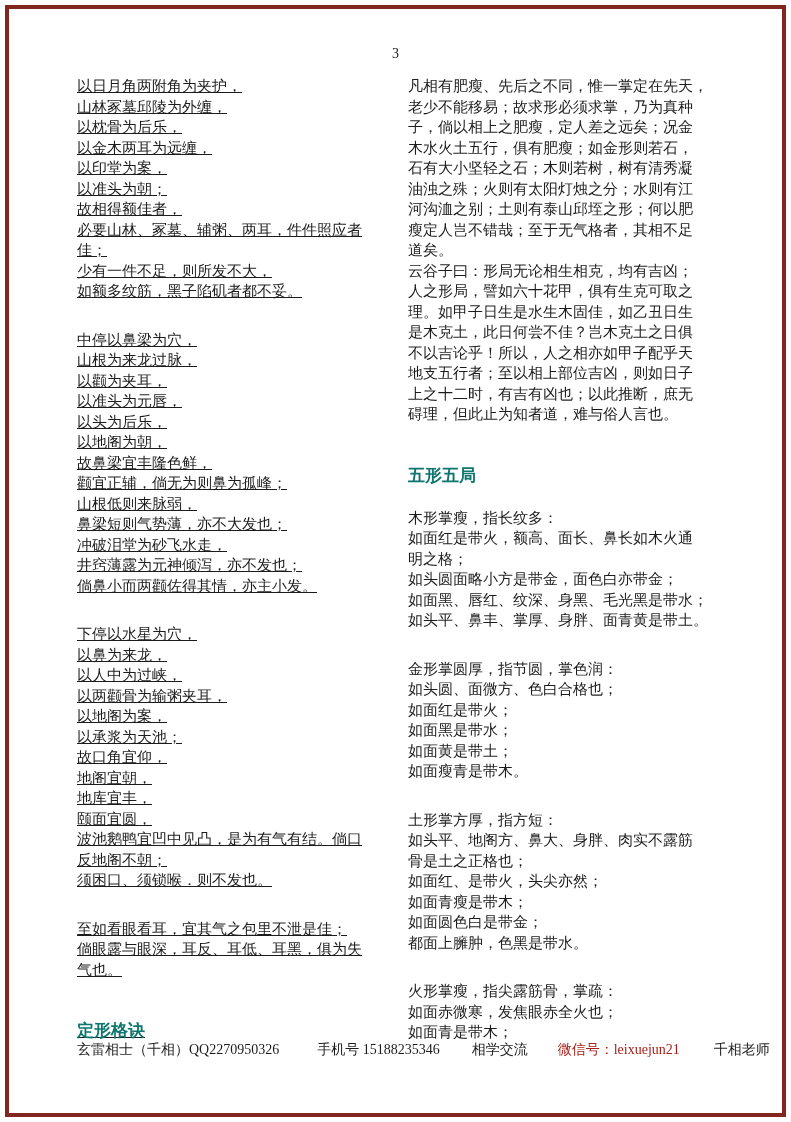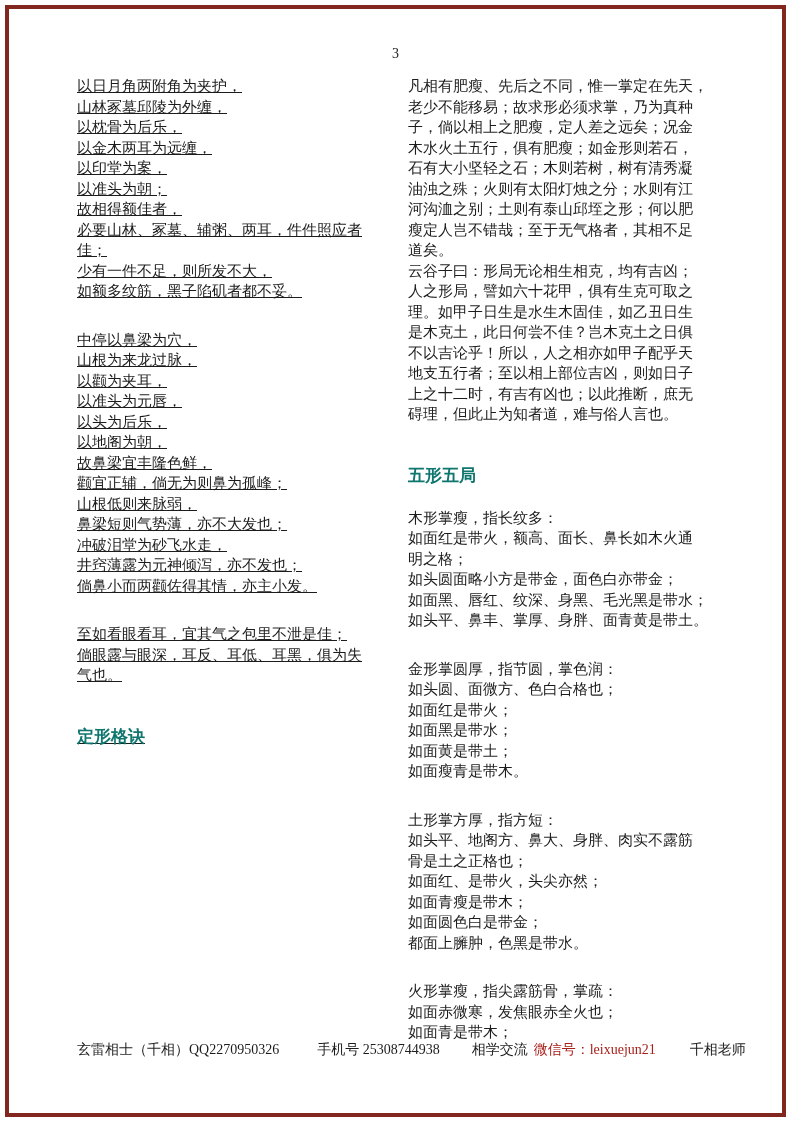--- a/index.html
+++ b/index.html
@@ -27,47 +27,48 @@
     font-family:"Liberation Serif","DejaVu Serif",serif;color:#0f766e;
   }
   .page-footer{
     position:absolute;left:77px;top:1040px;width:660px;
     font-size:14px;line-height:20px;display:flex;align-items:baseline;white-space:nowrap;
   }
   .fseg{color:#1c1c1c;}
   .fseg.red{color:#a8201a;}
   .fseg:nth-child(2){margin-left:38px;}
   .fseg:nth-child(3){margin-left:32px;}
-  .fseg:nth-child(4){margin-left:6px;}
+  .fseg:nth-child(4){margin-left:30px;}
   .fseg:nth-child(5){margin-left:34px;}
 </style>
 </head>
 <body>
 
 <div style="position:absolute;inset:0;">
   <div class="page-border"></div>
 
   <div class="page-number">3</div>
 
   <div class="column column-left">
       <p class="para">以日月角两附角为夹护，<br>山林冢墓邱陵为外缠，<br>以枕骨为后乐，<br>以金木两耳为远缠，<br>以印堂为案，<br>以准头为朝；<br>故相得额佳者，<br>必要山林、冢墓、辅粥、两耳，件件照应者<br>佳；<br>少有一件不足，则所发不大，<br>如额多纹筋，黑子陷矶者都不妥。</p>
       <p class="para">中停以鼻梁为穴，<br>山根为来龙过脉，<br>以颧为夹耳，<br>以准头为元唇，<br>以头为后乐，<br>以地阁为朝，<br>故鼻梁宜丰隆色鲜，<br>颧宜正辅，倘无为则鼻为孤峰；<br>山根低则来脉弱，<br>鼻梁短则气势薄，亦不大发也；<br>冲破泪堂为砂飞水走，<br>井窍薄露为元神倾泻，亦不发也；<br>倘鼻小而两颧佐得其情，亦主小发。</p>
+      <p class="para">下停以水星为穴，<br>以鼻为来龙，<br>以人中为过峡，<br>以两颧骨为输粥夹耳，<br>以地阁为案，<br>以承浆为天池；<br>故口角宜仰，<br>地阁宜朝，<br>地库宜丰，<br>颐面宜圆，<br>波池鹅鸭宜凹中见凸，是为有气有结。倘口<br>反地阁不朝；<br>须困口、须锁喉．则不发也。</p>
       <p class="para">至如看眼看耳，宜其气之包里不泄是佳；<br>倘眼露与眼深，耳反、耳低、耳黑，俱为失<br>气也。</p>
       <h2 class="sec-heading">定形格诀</h2>
     </div>
 
   <div class="column column-right">
       <p class="para">凡相有肥瘦、先后之不同，惟一掌定在先天，<br>老少不能移易；故求形必须求掌，乃为真种<br>子，倘以相上之肥瘦，定人差之远矣；况金<br>木水火土五行，俱有肥瘦；如金形则若石，<br>石有大小坚轻之石；木则若树，树有清秀凝<br>油浊之殊；火则有太阳灯烛之分；水则有江<br>河沟洫之别；土则有泰山邱垤之形；何以肥<br>瘦定人岂不错哉；至于无气格者，其相不足<br>道矣。<br>云谷子曰：形局无论相生相克，均有吉凶；<br>人之形局，譬如六十花甲，俱有生克可取之<br>理。如甲子日生是水生木固佳，如乙丑日生<br>是木克土，此日何尝不佳？岂木克土之日俱<br>不以吉论乎！所以，人之相亦如甲子配乎天<br>地支五行者；至以相上部位吉凶，则如日子<br>上之十二时，有吉有凶也；以此推断，庶无<br>碍理，但此止为知者道，难与俗人言也。</p>
       <h2 class="sec-heading">五形五局</h2>
       <p class="para">木形掌瘦，指长纹多：<br>如面红是带火，额高、面长、鼻长如木火通<br>明之格；<br>如头圆面略小方是带金，面色白亦带金；<br>如面黑、唇红、纹深、身黑、毛光黑是带水；<br>如头平、鼻丰、掌厚、身胖、面青黄是带土。</p>
       <p class="para">金形掌圆厚，指节圆，掌色润：<br>如头圆、面微方、色白合格也；<br>如面红是带火；<br>如面黑是带水；<br>如面黄是带土；<br>如面瘦青是带木。</p>
       <p class="para">土形掌方厚，指方短：<br>如头平、地阁方、鼻大、身胖、肉实不露筋<br>骨是土之正格也；<br>如面红、是带火，头尖亦然；<br>如面青瘦是带木；<br>如面圆色白是带金；<br>都面上臃肿，色黑是带水。</p>
       <p class="para">火形掌瘦，指尖露筋骨，掌疏：<br>如面赤微寒，发焦眼赤全火也；<br>如面青是带木；</p>
     </div>
 
   <div class="page-footer">
       <span class="fseg">玄雷相士（千相）QQ2270950326</span>
-      <span class="fseg">手机号 25308744938</span>
+      <span class="fseg">手机号 15188235346</span>
       <span class="fseg">相学交流</span>
       <span class="fseg red">微信号：leixuejun21</span>
       <span class="fseg">千相老师</span>
     </div>
 </div>
 
 </body></html>

